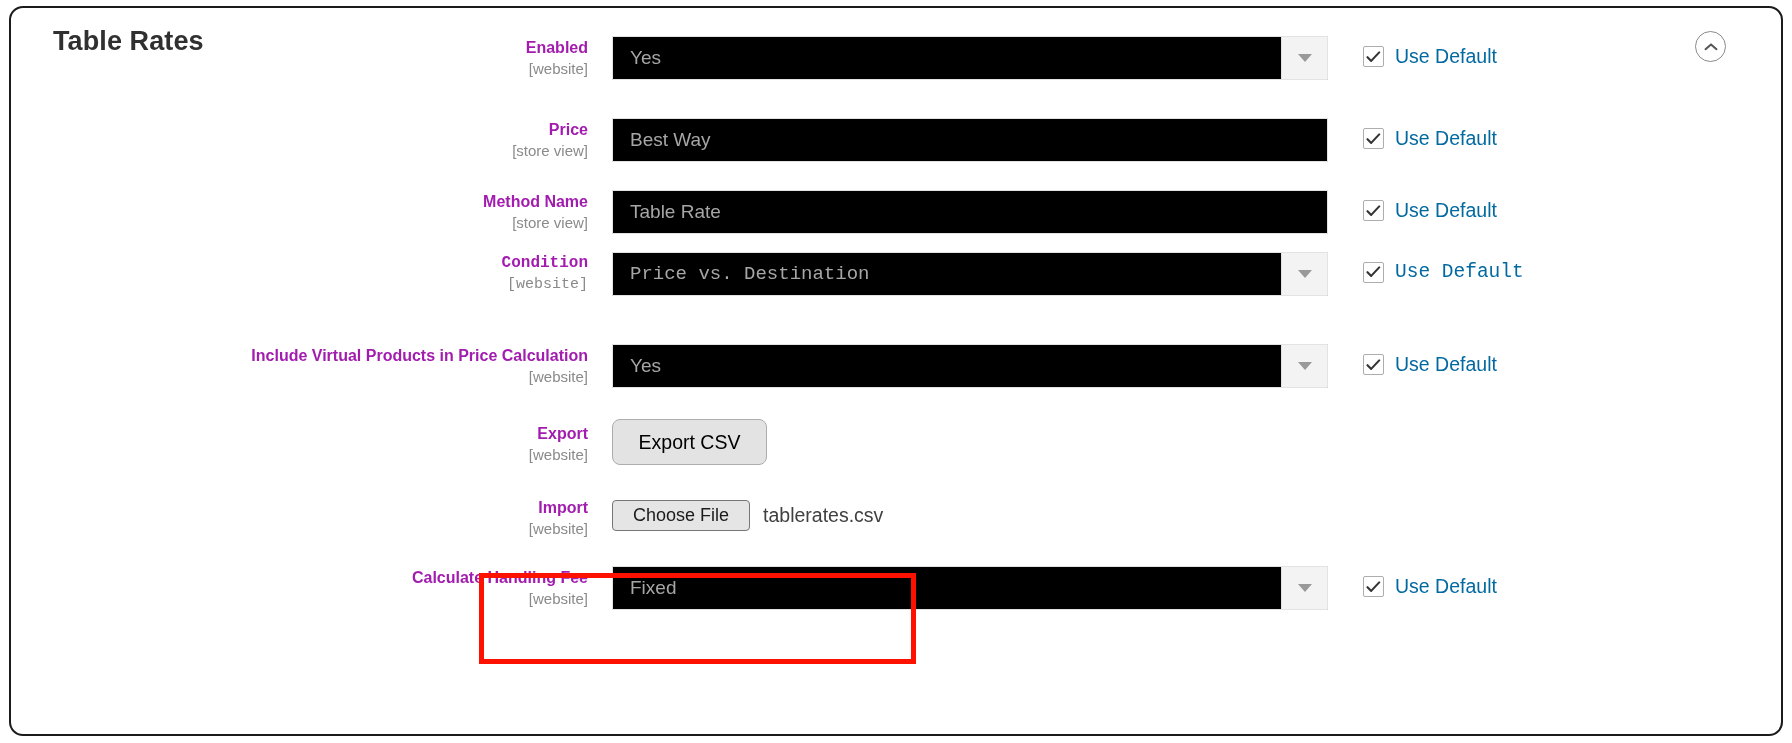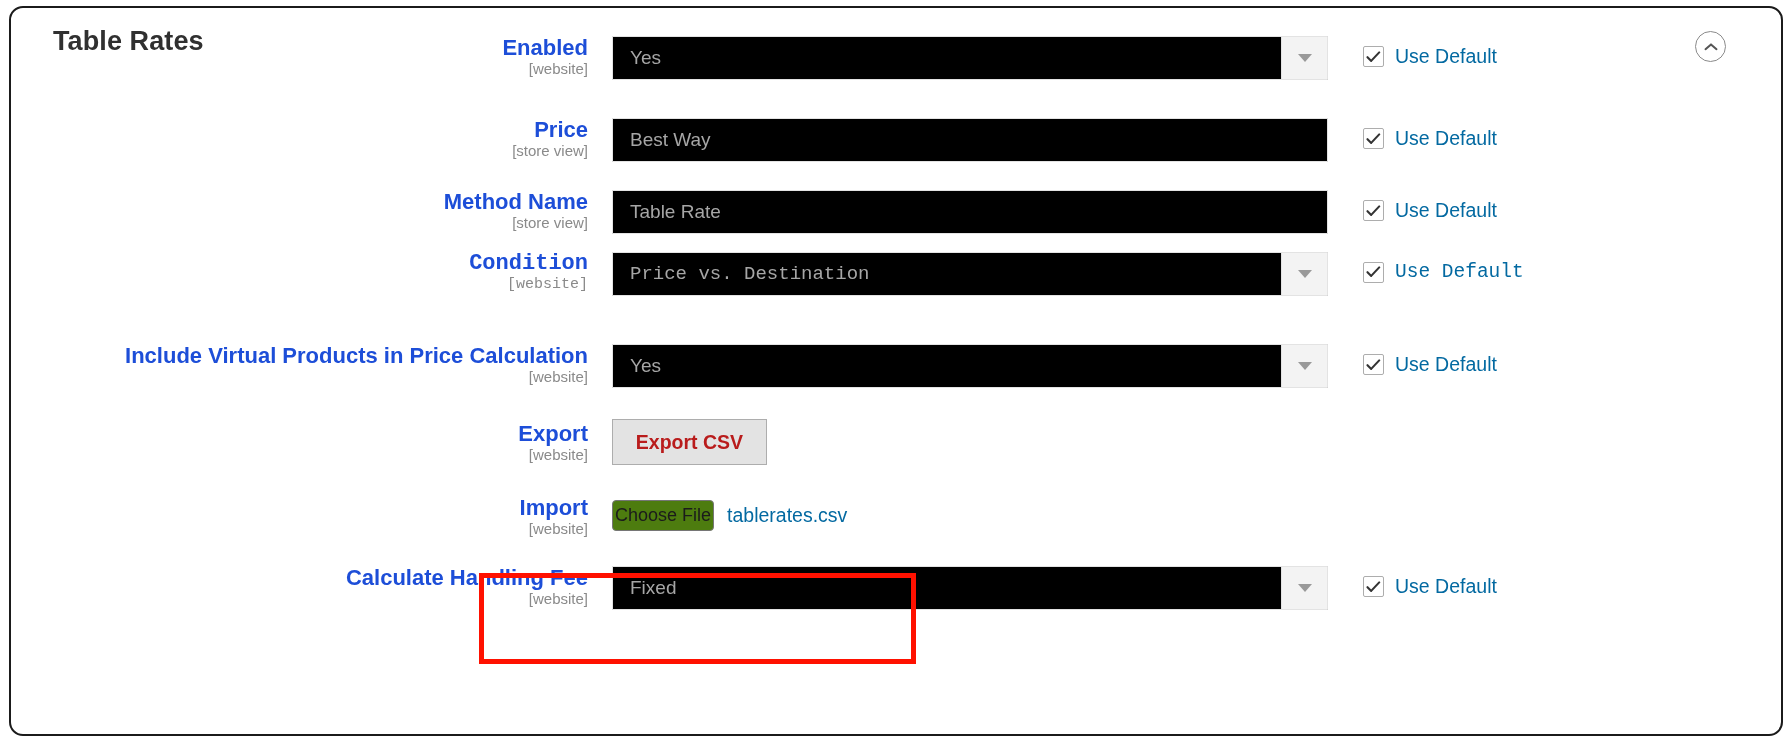--- a/index.html
+++ b/index.html
@@ -72,23 +72,23 @@
   .label-wrap {
     position: absolute;
     left: 0;
     top: 0;
     width: 577px;
     text-align: right;
     padding-right: 0;
   }
   .label-main {
     display: block;
-    font-size: 22px;
+    font-size: 16px;
     font-weight: 700;
-    color: #1d4ed8;
+    color: #a21caf;
     line-height: 23px;
     white-space: nowrap;
     margin-left: 29px;
   }
   .label-scope {
     display: block;
     font-size: 15px;
     font-weight: 400;
     color: #8a8a8a;
     line-height: 19px;
@@ -166,53 +166,53 @@
     color: #0369a1;
     white-space: nowrap;
   }
 
   
   .btn-export {
     width: 155px;
     height: 46px;
     background: #e3e3e3;
     border: 1px solid #adadad;
-    border-radius: 0;
+    border-radius: 8px;
     font-family: "Liberation Sans", sans-serif;
     font-size: 19.5px;
-    font-weight: 700;
-    color: #b91c1c;
+    font-weight: 400;
+    color: #000000;
     cursor: pointer;
     padding: 0;
   }
 
   
   .file-row {
     display: flex;
     align-items: center;
     gap: 13px;
     height: 46px;
   }
   .btn-choose {
     height: 31px;
-    padding: 0 2px;
-    background: #4d7c0f;
+    padding: 0 20px;
+    background: #e5e5e5;
     border: 1px solid #767676;
     border-radius: 4px;
     font-family: "Liberation Sans", sans-serif;
     font-size: 18px;
     font-weight: 400;
     color: #1b1b1b;
     cursor: pointer;
     white-space: nowrap;
     line-height: 1;
   }
   .file-name {
     font-size: 19.5px;
-    color: #0369a1;
+    color: #404040;
     white-space: nowrap;
   }
 
   
   .highlight-box {
     position: absolute;
     left: 479px;
     top: 573px;
     width: 437px;
     height: 91px;

